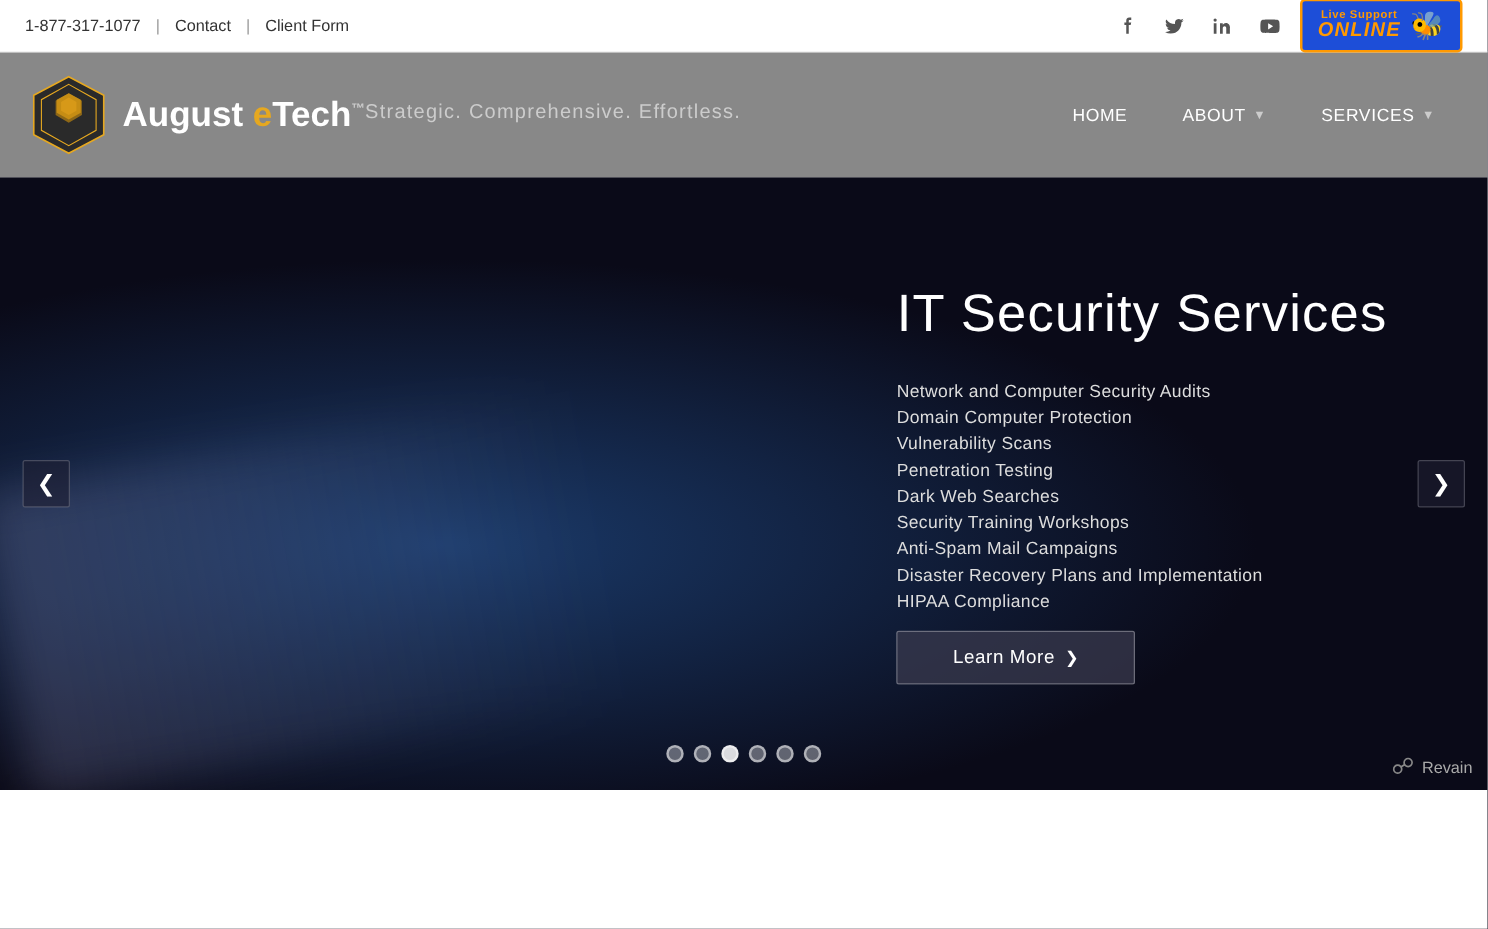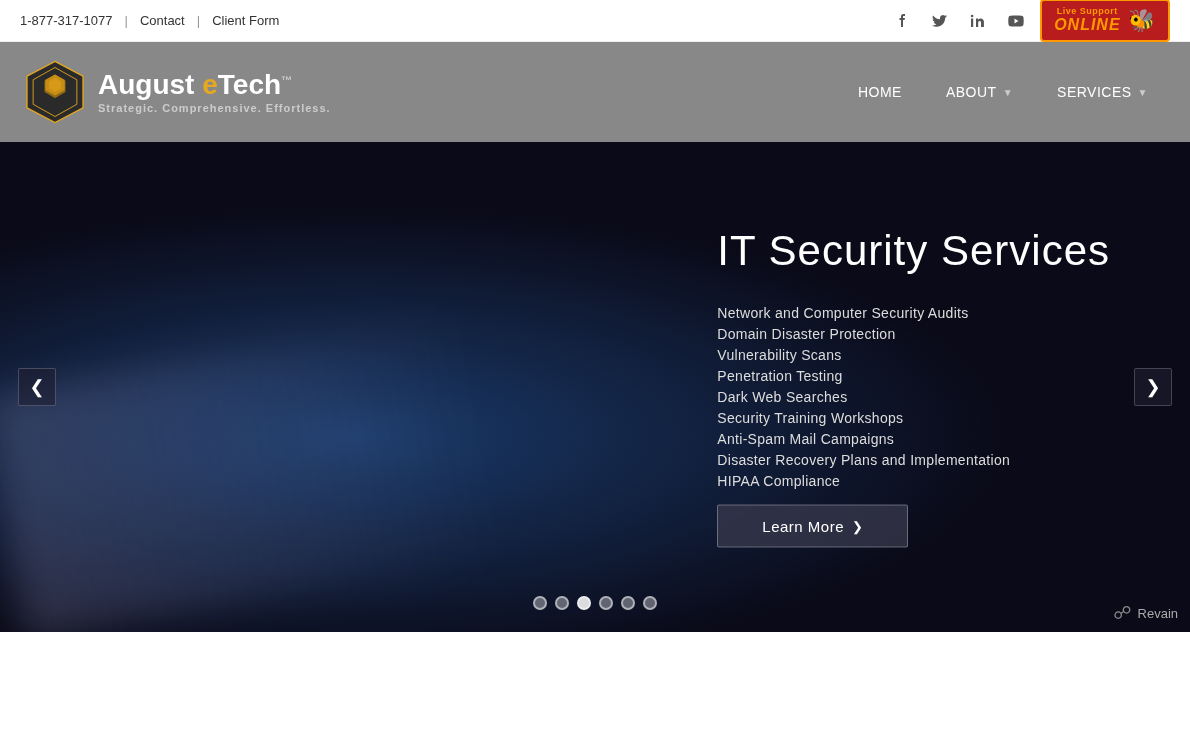--- a/index.html
+++ b/index.html
@@ -30,21 +30,21 @@
       gap: 10px;
     }
     .social-icon {
       width: 28px; height: 28px;
       display: flex; align-items: center; justify-content: center;
       color: #555;
       font-size: 14px;
       cursor: pointer;
     }
     #live-support-btn {
-      background: #b91c1c;
+      background: #1d4ed8;
       border: 2px solid #f90;
       border-radius: 4px;
       padding: 6px 12px;
       display: flex;
       align-items: center;
       gap: 8px;
       cursor: pointer;
     }
     #live-support-btn .live-text {
       font-size: 9px;
@@ -82,36 +82,34 @@
       display: flex;
       align-items: center;
       gap: 8px;
     }
     #logo-hex {
       width: 70px;
       height: 70px;
     }
     #logo-text-area {
       display: flex;
-      flex-direction: column;
     }
     #logo-name {
       font-size: 28px;
       font-weight: bold;
       color: #fff;
       font-family: Arial, sans-serif;
       line-height: 1;
     }
     #logo-name .e { color: #e6a820; }
     #logo-tagline {
-      font-size: 11px;
+      font-size: 16px;
       color: #ccc;
       letter-spacing: 1px;
       margin-top: 3px;
-      font-weight: bold;
     }
 
     
     #main-nav {
       display: flex;
       align-items: stretch;
       height: 100%;
     }
     .nav-item {
       display: flex;
@@ -335,21 +333,21 @@
   <div id="hero-glow"></div>
 
   <div class="slider-arrow" id="prev-arrow">
     <span>❮</span>
   </div>
 
   <div id="hero-content">
     <h1 id="hero-title">IT Security Services</h1>
     <ul id="hero-list">
     <li>Network and Computer Security Audits</li>
-        <li>Domain Disaster Protection</li>
+        <li>Domain Computer Protection</li>
         <li>Vulnerability Scans</li>
         <li>Penetration Testing</li>
         <li>Dark Web Searches</li>
         <li>Security Training Workshops</li>
         <li>Anti-Spam Mail Campaigns</li>
         <li>Disaster Recovery Plans and Implementation</li>
         <li>HIPAA Compliance</li>
       </ul>
     <button id="learn-more-btn">
       <span>Learn More</span>

